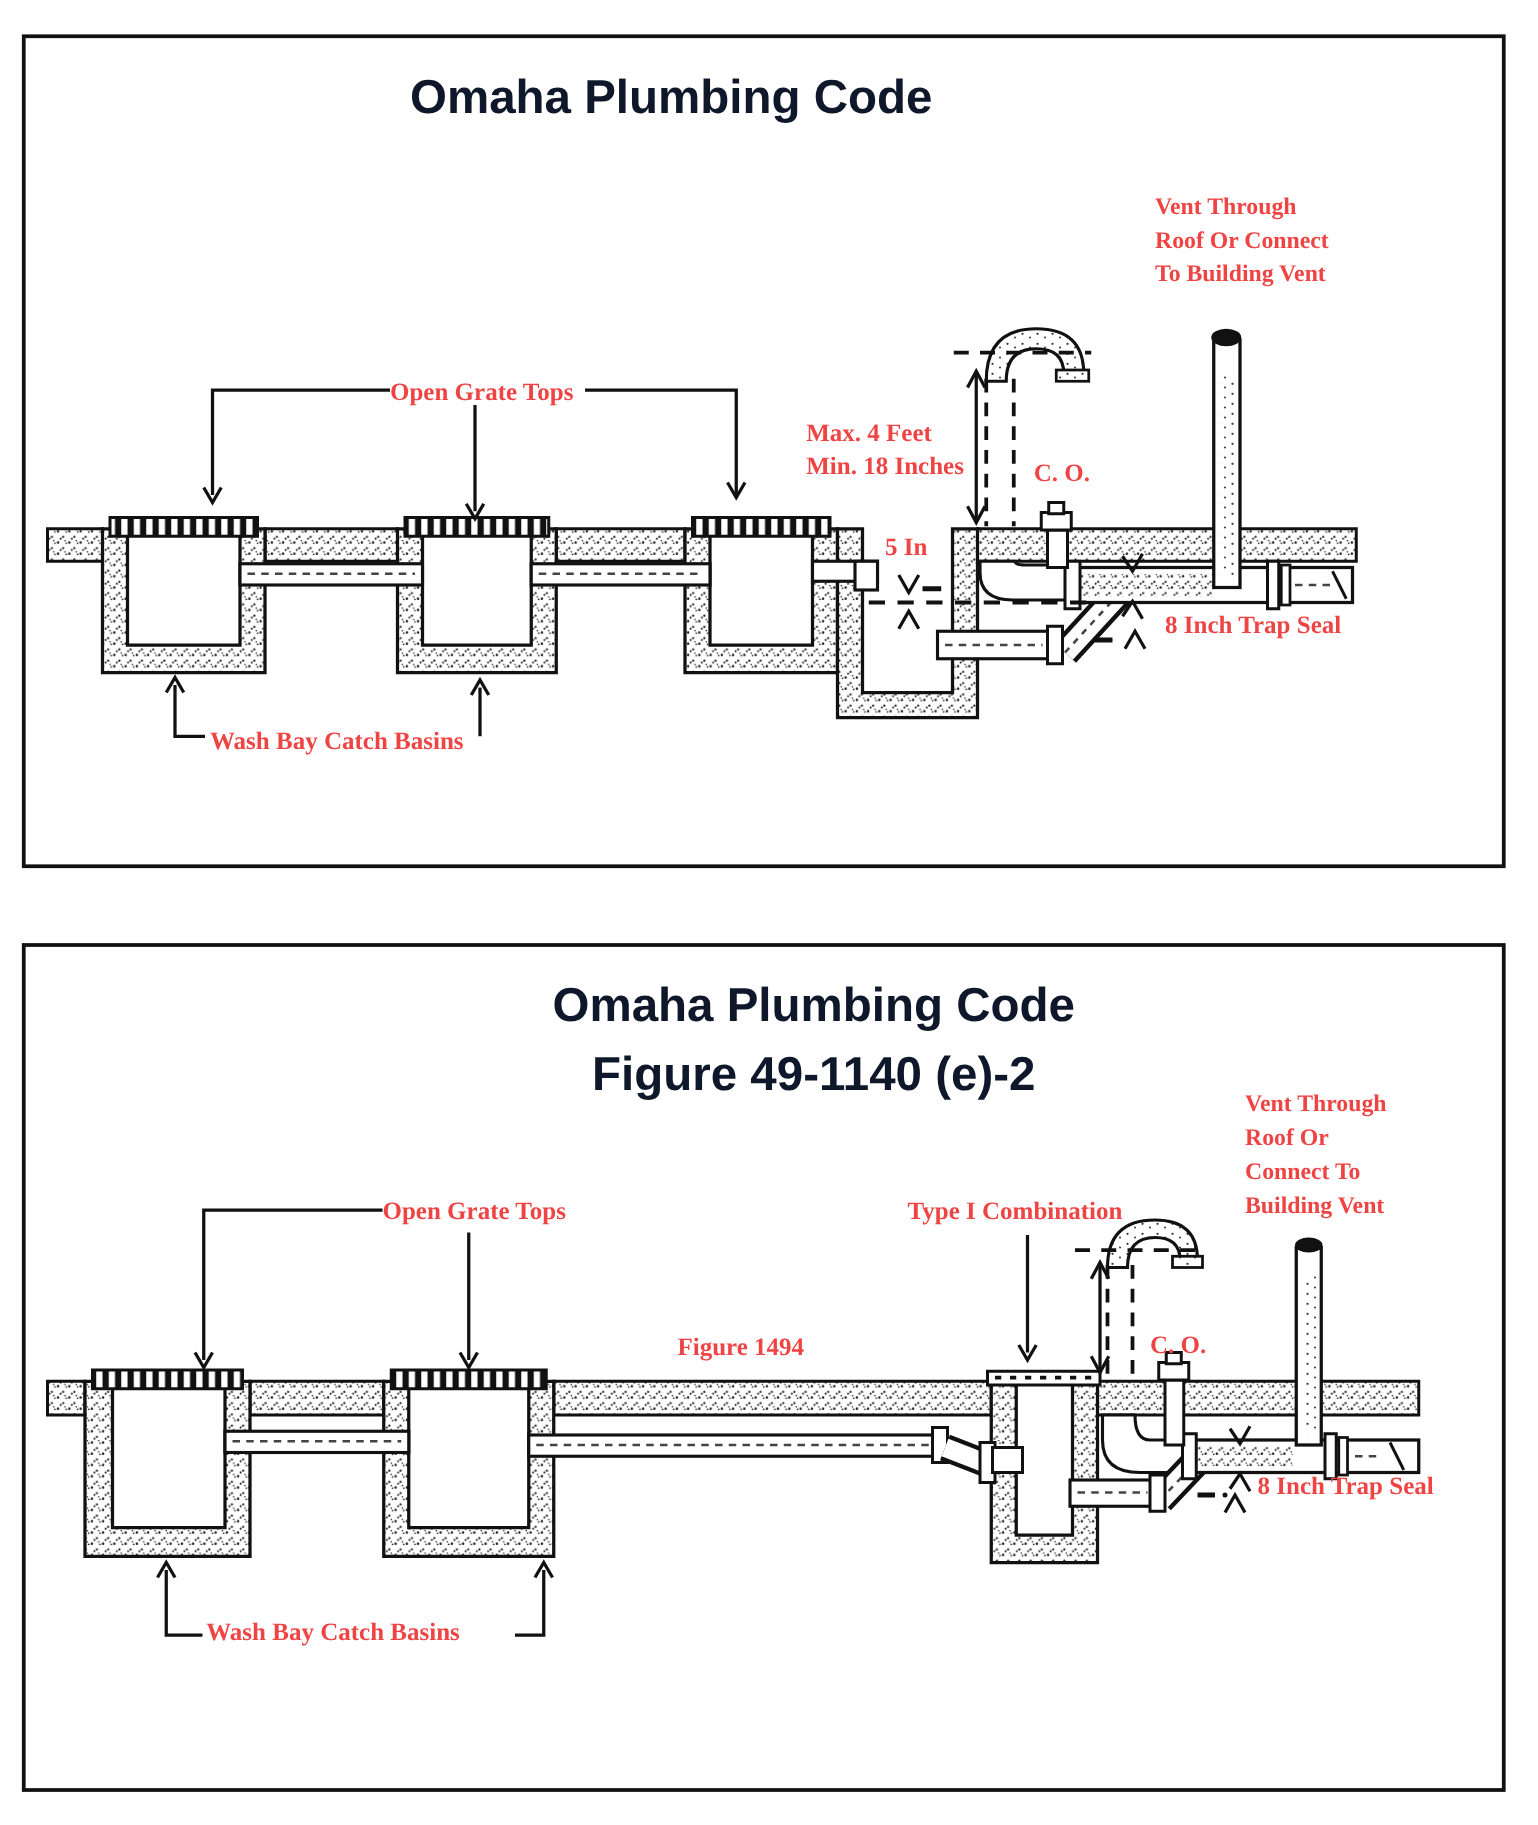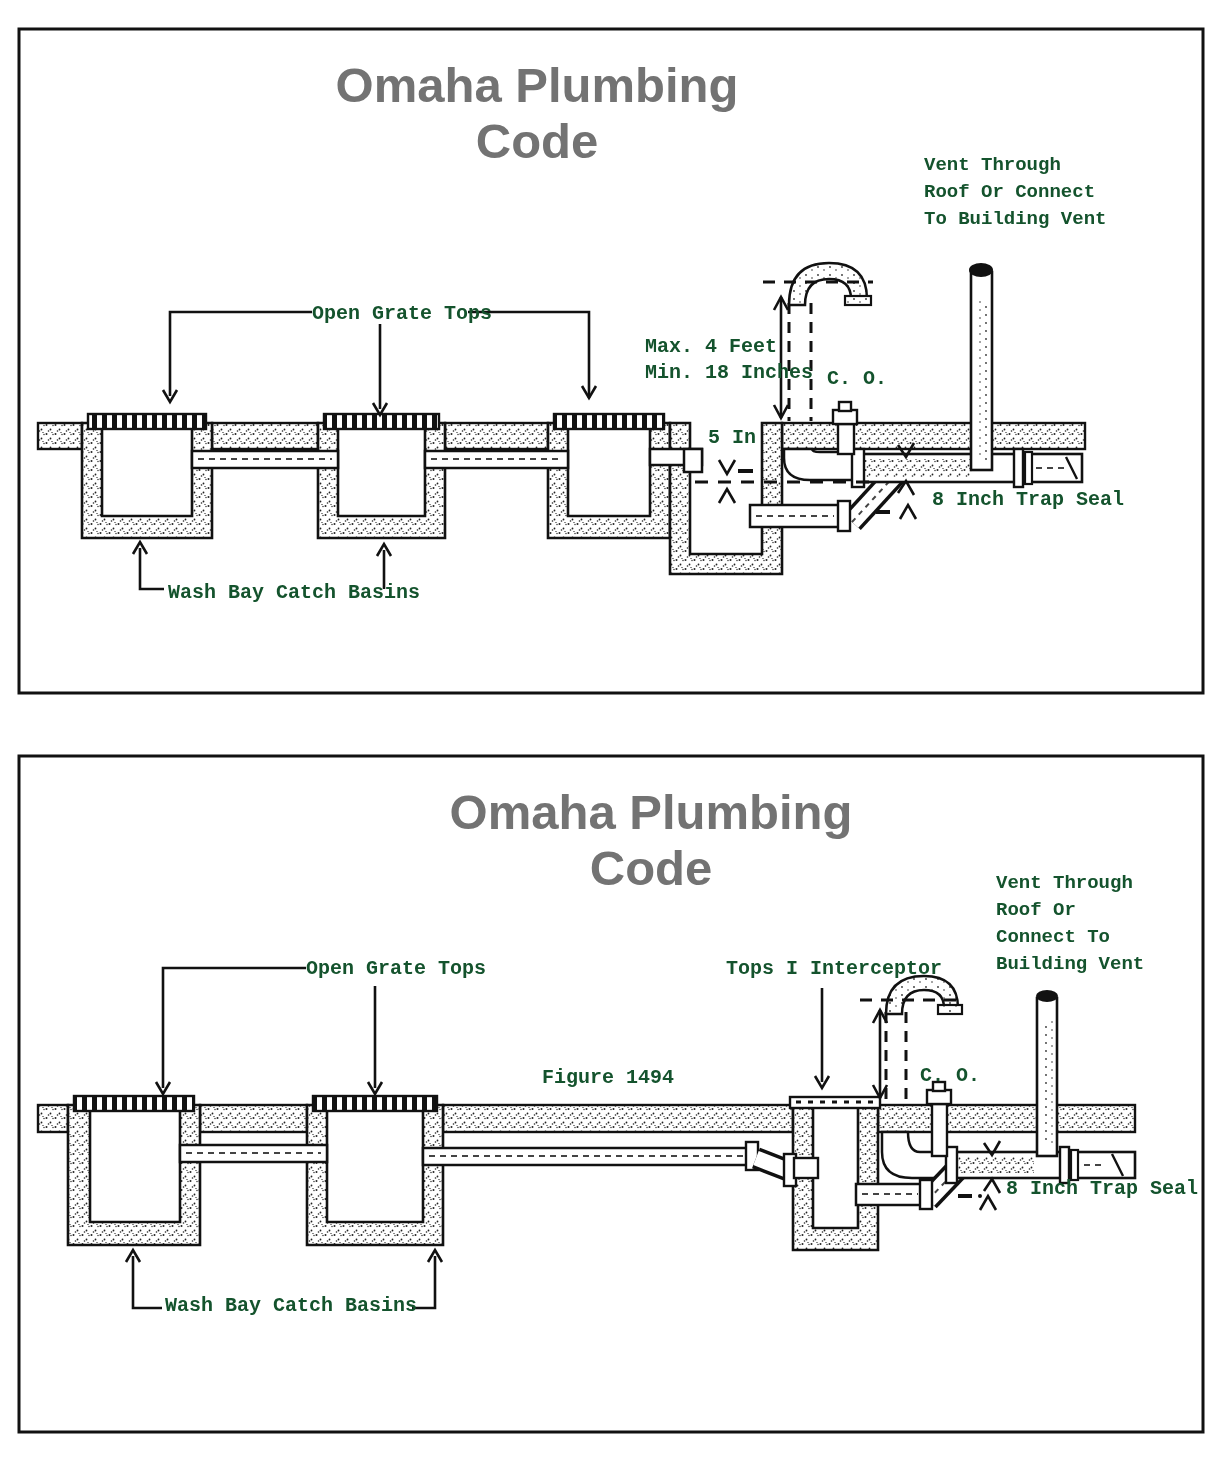--- a/index.html
+++ b/index.html
@@ -1,22 +1,22 @@
 <!DOCTYPE html>
 <html><head>
 <meta charset="utf-8">
 <style>
   html,body{margin:0;padding:0;background:#ffffff;}
   #page{position:relative;width:1230px;height:1460px;background:#ffffff;overflow:hidden;
         font-family:"Liberation Sans",sans-serif;color:#111;}
   svg{position:absolute;left:0;top:0;}
-  .lbl{position:absolute;font-family:Liberation Mono, monospace;font-weight:600;
-       font-size:20px;line-height:26px;color:#14532d;white-space:pre-line;}
-  .title{position:absolute;width:520px;text-align:center;font-size:49px;font-weight:700;
-         color:#737373;letter-spacing:0px;white-space:pre-line;}
+  .lbl{position:absolute;font-family:Liberation Serif, serif;font-weight:600;
+       font-size:20px;line-height:26px;color:#ef4444;white-space:pre-line;}
+  .title{position:absolute;width:520px;text-align:center;font-size:38px;font-weight:700;
+         color:#0f172a;letter-spacing:0px;white-space:pre-line;}
   .small{font-size:19px;line-height:27px;}
 </style>
 </head>
 <body>
 
 <div id="page">
 
 <svg width="1230" height="1460" viewBox="0 0 1230 1460">
   <defs>
     <pattern id="stip" width="9" height="9" patternUnits="userSpaceOnUse">
@@ -268,24 +268,25 @@
 To Building Vent</div>
   <div class="lbl" style="left:312px;top:301px;">Open Grate Tops</div>
   <div class="lbl" style="left:645px;top:334px;">Max. 4 Feet
 Min. 18 Inches</div>
   <div class="lbl" style="left:827px;top:366px;">C. O.</div>
   <div class="lbl" style="left:708px;top:425px;">5 In</div>
   <div class="lbl" style="left:932px;top:487px;">8 Inch Trap Seal</div>
   <div class="lbl" style="left:168px;top:580px;">Wash Bay Catch Basins</div>
 
   <div class="title" style="left:391px;top:784px;">Omaha Plumbing Code</div>
+  <div class="title" style="left:391px;top:839px;">Figure 49-1140 (e)-2</div>
   <div class="lbl small" style="left:996px;top:870px;">Vent Through
 Roof Or
 Connect To
 Building Vent</div>
   <div class="lbl" style="left:306px;top:956px;">Open Grate Tops</div>
-  <div class="lbl" style="left:726px;top:956px;">Tops I Interceptor</div>
+  <div class="lbl" style="left:726px;top:956px;">Type I Combination</div>
   <div class="lbl" style="left:542px;top:1065px;">Figure 1494</div>
   <div class="lbl" style="left:920px;top:1063px;">C. O.</div>
   <div class="lbl" style="left:1006px;top:1176px;">8 Inch Trap Seal</div>
   <div class="lbl" style="left:165px;top:1293px;">Wash Bay Catch Basins</div>
 
 </div>
 
 </body></html>

